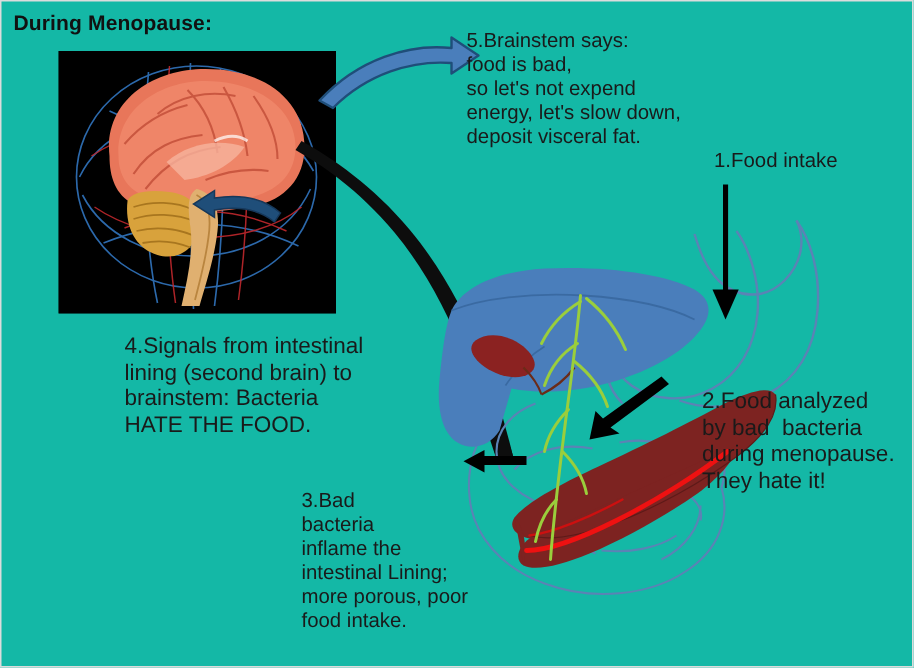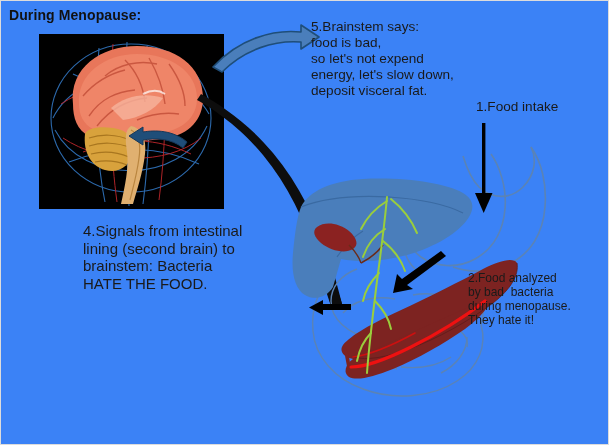--- a/index.html
+++ b/index.html
@@ -5,37 +5,37 @@
   html,body{margin:0;padding:0;background:#fff;}
   body{
     width:609px;height:445px;
     font-family:"Liberation Sans", sans-serif;
     color:#1a1a1a;
     overflow:hidden;
     position:relative;
   }
   #stage{
     position:absolute;left:0;top:0;width:609px;height:445px;
-    background:#3b82f6;
+    background:#14b8a6;
     border:1px solid #dcdcdc;
     box-sizing:border-box;
     overflow:hidden;
   }
   #svg-layer{position:absolute;left:0;top:0;width:609px;height:445px;}
 
   .txt{position:absolute;white-space:pre;line-height:1.18;}
 
   #title{
     left:8px;top:6px;
     font-size:14px;font-weight:bold;color:#111;
     letter-spacing:0.1px;
   }
   #cap5{ left:310px; top:18px; font-size:13.6px; }
   #cap1{ left:475px; top:98px; font-size:13.6px; }
-  #cap2{ left:467px; top:258px; font-size:12px;margin-top:12px; }
+  #cap2{ left:467px; top:258px; font-size:15px; }
   #cap3{ left:200px; top:325px; font-size:13.6px; }
   #cap4{ left:82px;  top:221px; font-size:15px; }
 
   .brainbox{
     position:absolute;left:38px;top:33px;width:185px;height:175px;
     background:#000;overflow:hidden;
   }
   .brain-svg{position:absolute;left:0;top:0;width:185px;height:175px;}
 </style>
 </head>
@@ -208,19 +208,25 @@
 energy, let's slow down,
 deposit visceral fat.</div>
 
   <div class="txt" id="cap1">1.Food intake</div>
 
   <div class="txt" id="cap2">2.Food analyzed
 by bad  bacteria
 during menopause.
 They hate it!</div>
 
+  <div class="txt" id="cap3">3.Bad
+bacteria
+inflame the
+intestinal Lining;
+more porous, poor
+food intake.</div>
 
   <div class="txt" id="cap4">4.Signals from intestinal
 lining (second brain) to
 brainstem: Bacteria
 HATE THE FOOD.</div>
 
 </div>
 
 </body></html>

